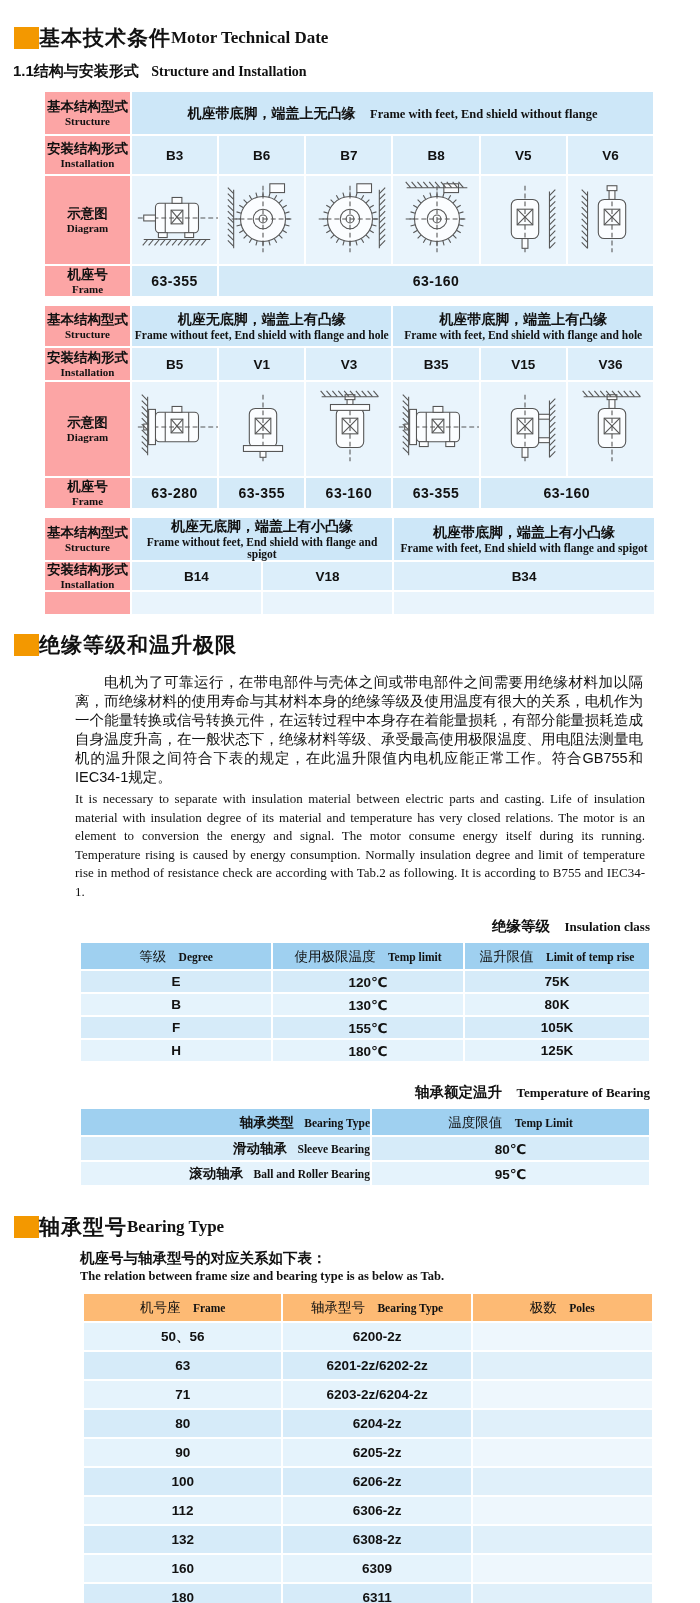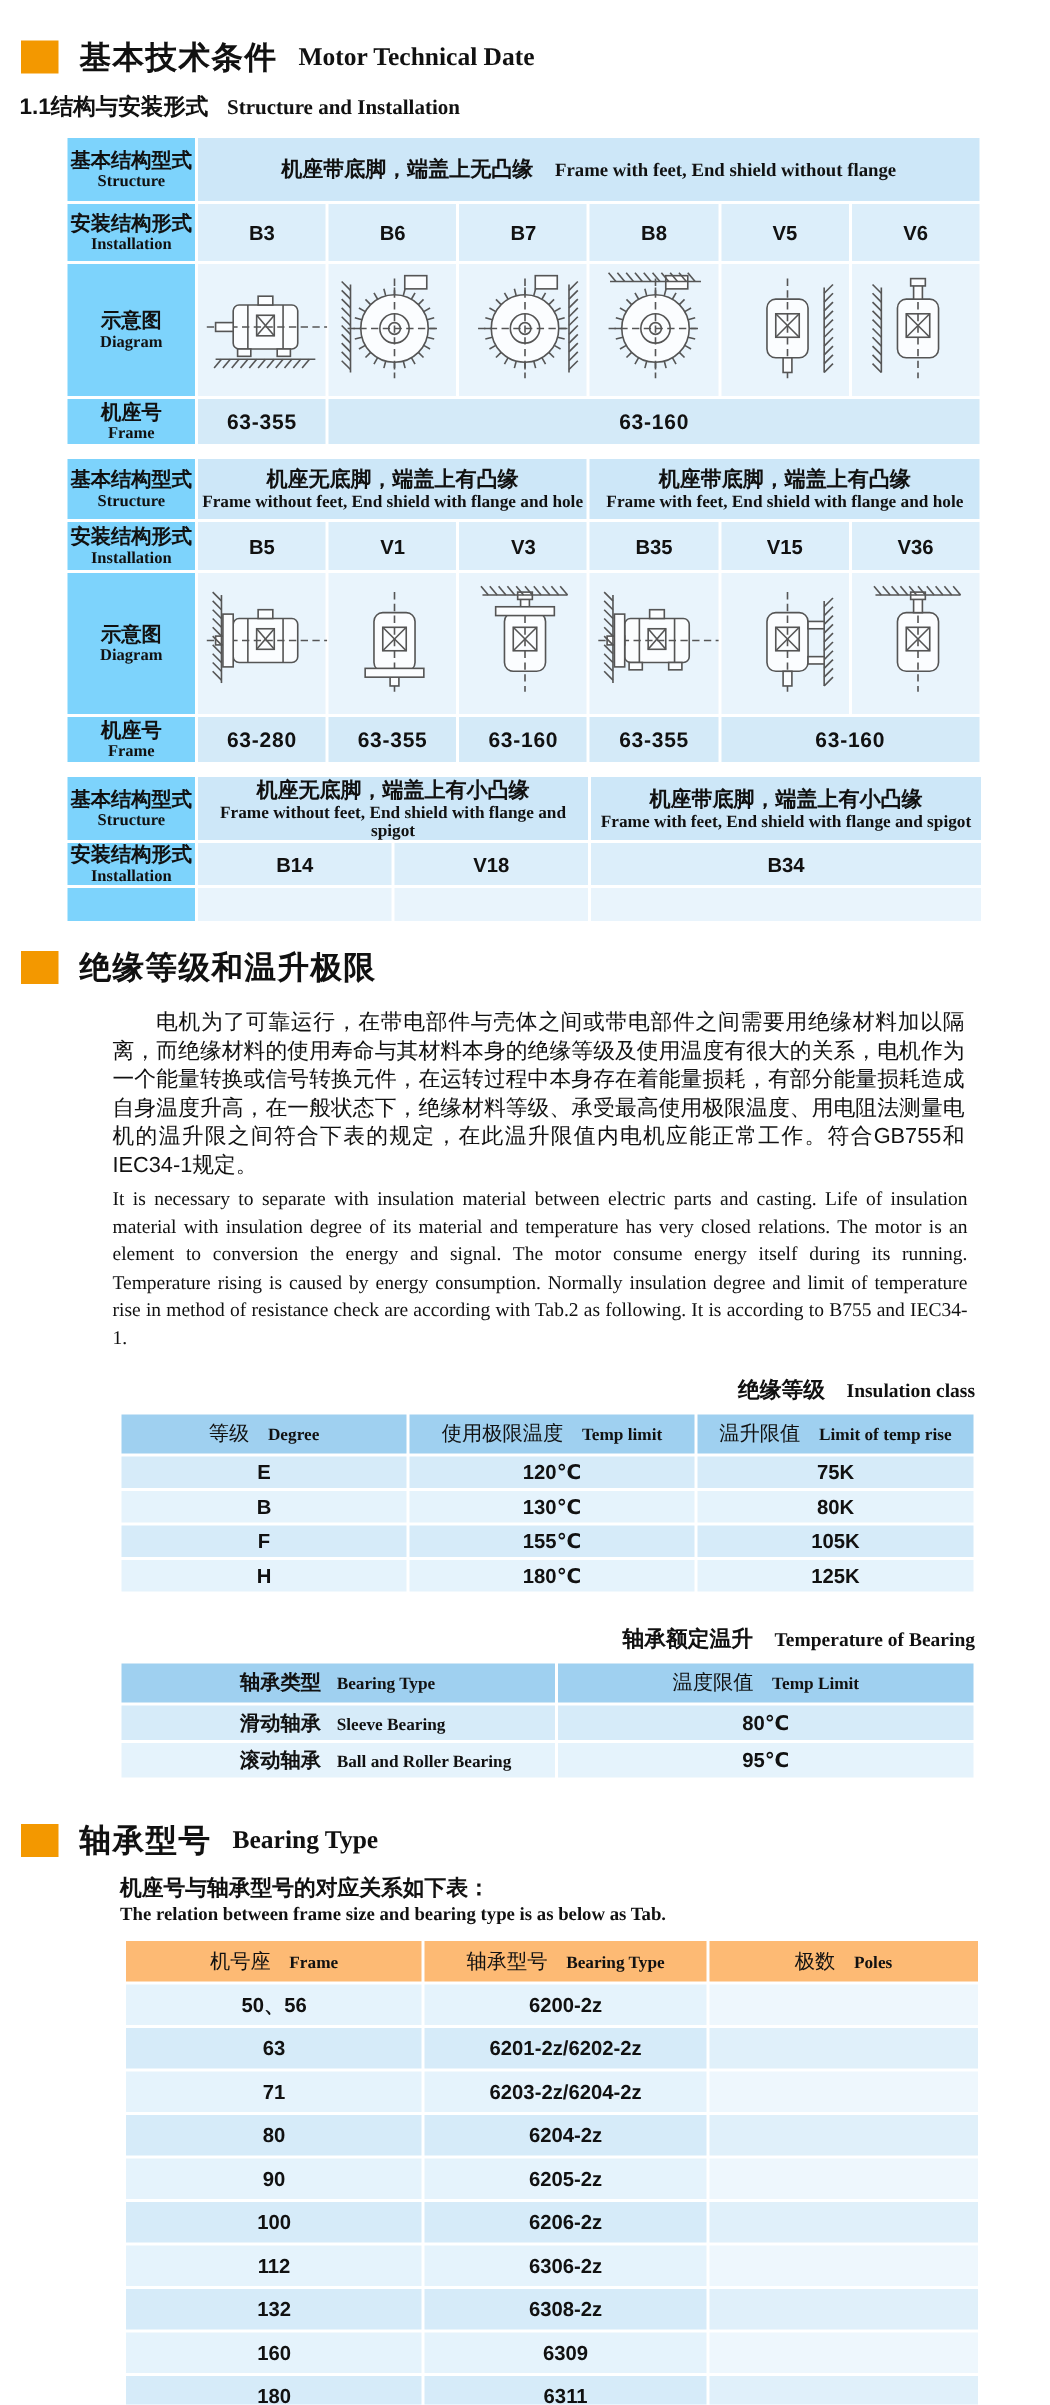--- a/index.html
+++ b/index.html
@@ -2,33 +2,33 @@
 <html><head>
 <meta charset="utf-8">
 <style>
   html,body{margin:0;padding:0;}
   body{
     width:700px;height:1603px;background:#ffffff;position:relative;overflow:hidden;
     font-family:"Liberation Sans","DejaVu Sans",sans-serif;color:#111;
   }
 
   
-  .sec-head{display:flex;align-items:center;gap:14px;margin-left:14px;}
+  .sec-head{display:flex;align-items:center;margin-left:14px;}
   .sec-sq{width:25px;height:22px;background:#f39800;flex:0 0 auto;}
   .sec-zh{font-size:21px;font-weight:bold;letter-spacing:1px;}
   .sec-en{font-size:17px;font-weight:bold;font-family:"Liberation Serif","DejaVu Serif",serif;}
   .sub-head{margin:10px 0 0 13px;}
   .sub-zh{font-size:15px;font-weight:bold;}
   .sub-en{font-size:14px;font-weight:bold;font-family:"Liberation Serif","DejaVu Serif",serif;margin-left:8px;}
 
   
   table{border-collapse:separate;border-spacing:2px;table-layout:fixed;}
   td{padding:0;text-align:center;vertical-align:middle;}
   .stbl{width:612px;margin:6px 0 0 43px;}
-  .leftcol{background:#7dd3fc;}
+  .leftcol{background:#fca5a5;}
   .leftcol .zh{font-size:13.5px;font-weight:bold;line-height:1.2;}
   .leftcol .en{font-size:11px;font-weight:bold;line-height:1.1;font-family:"Liberation Serif","DejaVu Serif",serif;}
   .rowGroup td.c{background:#cde7f8;}
   .rowInstall td.c{background:#dceefa;}
   .rowDiagram td.c{background:#e9f4fc;}
   .rowFrame td.c{background:#d4eaf8;}
   .grp-zh{font-size:14px;font-weight:bold;}
   .grp-en{font-size:11.5px;font-weight:bold;font-family:"Liberation Serif","DejaVu Serif",serif;}
   .grp-inline .grp-en{margin-left:10px;font-size:12.5px;}
   .code{font-size:13.5px;font-weight:bold;}
@@ -45,21 +45,21 @@
   .smalltbl{width:572px;margin:5px 0 0 79px;}
   .smalltbl td{height:21px;}
   .smalltbl td.hd{background:#9fd0f0;height:26px;}
   .hd .zh{font-size:13.5px;font-weight:normal;}
   .hd .en{font-size:11.5px;font-weight:bold;font-family:"Liberation Serif","DejaVu Serif",serif;margin-left:8px;}
   td.dark{background:#d6ebf9;}
   td.light{background:#e5f3fc;}
   td.dark.poles{background:#e0f0fa;}
   td.light.poles{background:#eef7fd;}
   .cellv{font-size:13.5px;font-weight:bold;}
-  .btype-left{text-align:left;padding-left:79px;}
+  .btype-left{text-align:right;padding-left:79px;}
   .btype-left .zh{font-size:13.5px;font-weight:bold;}
   .btype-left .en{font-size:11.5px;font-weight:bold;font-family:"Liberation Serif","DejaVu Serif",serif;margin-left:6px;}
 
   .bearing-tbl{width:572px;margin:8px 0 0 82px;}
   .bearing-tbl td{height:27px;}
   .bearing-tbl td.hd{background:#fdba74;height:27px;}
 
   .sub3{margin:8px 0 0 80px;}
   .sub3-zh{font-size:14.5px;font-weight:bold;}
   .sub3-en{font-size:12.5px;font-weight:bold;font-family:"Liberation Serif","DejaVu Serif",serif;margin-top:1px;}

